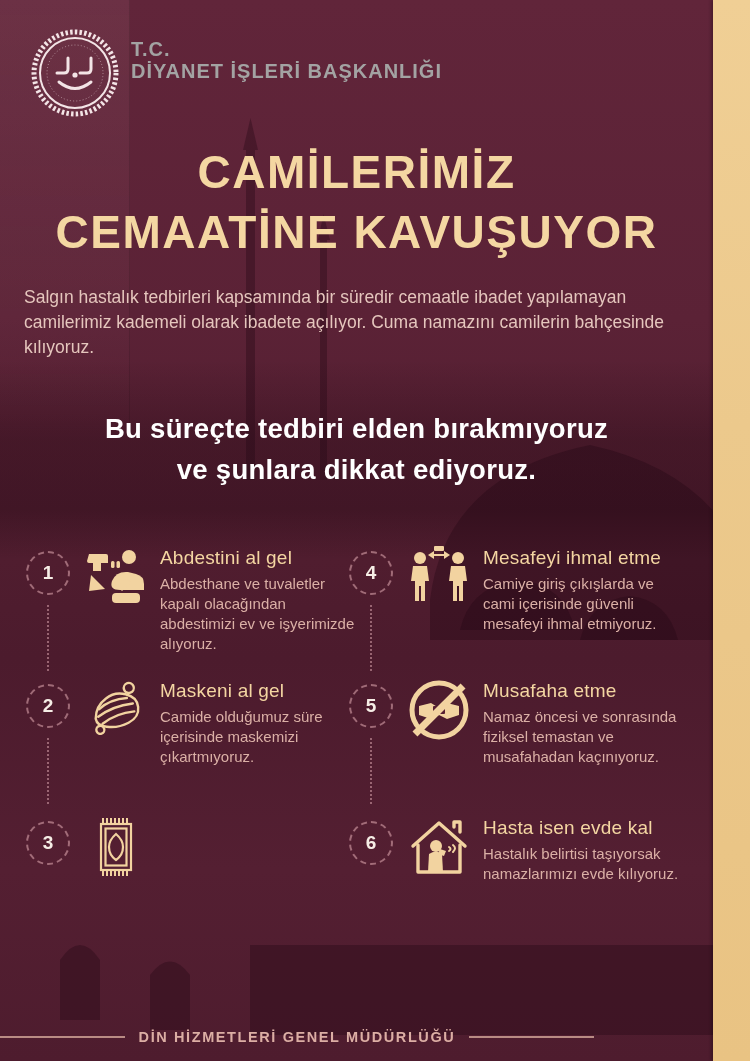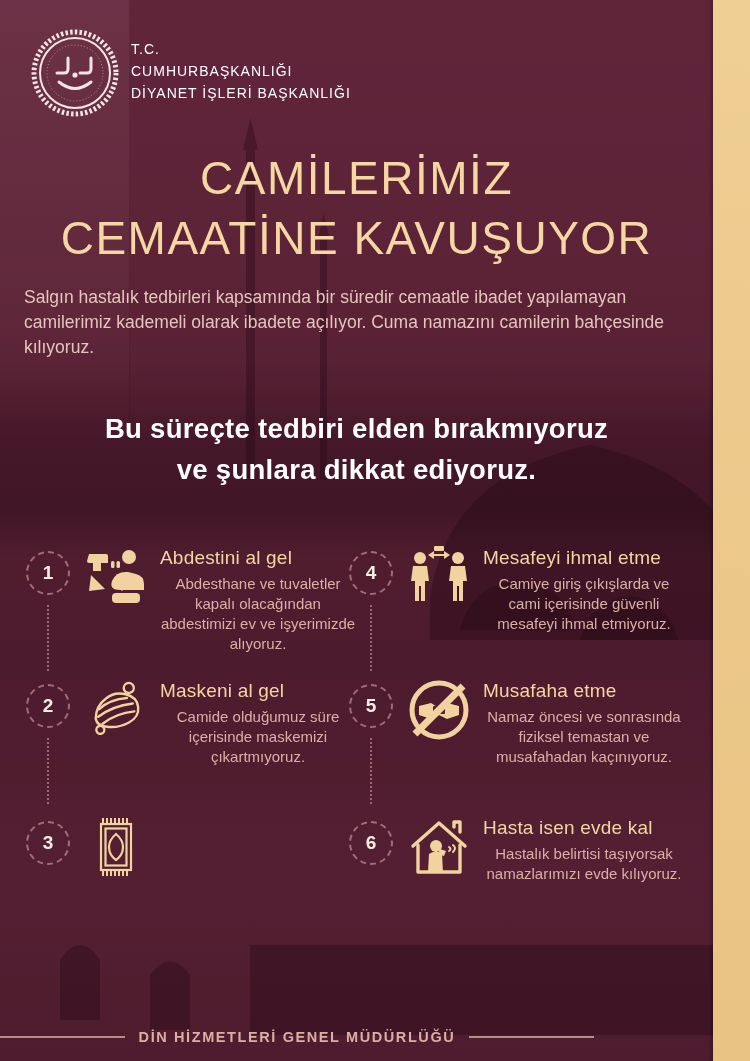--- a/index.html
+++ b/index.html
@@ -27,28 +27,28 @@
   }
   .gold-band {
     position:absolute; top:0; bottom:0; left:713px; width:37px;
     background:linear-gradient(180deg,#f0cf95,#ecc98c 40%,#e9c383);
     box-shadow:-2px 0 3px rgba(0,0,0,0.25);
   }
   
   .logo { position:absolute; left:30px; top:28px; width:90px; height:90px; }
   .agency {
     position:absolute; left:131px; top:38px;
-    color:#ffffff; font-size:14px; font-weight:400;
+    color:#a3a3a3; font-size:20px; font-weight:700;
     letter-spacing:1px; line-height:22px;
   }
   
   .title {
     position:absolute; left:0; right:37px; top:142px;
     text-align:center; color:#f4d7a2;
-    font-size:46px; font-weight:400; letter-spacing:1.5px; line-height:60px;margin-top:6px;
+    font-size:46px; font-weight:700; letter-spacing:1.5px; line-height:60px;
   }
   
   .intro {
     position:absolute; left:24px; right:60px; top:285px;
     text-align:left; color:#e5c6bd;
     font-size:17.5px; line-height:25px; font-weight:500;
   }
   
   .subtitle {
     position:absolute; left:0; right:37px; top:408px;
@@ -66,21 +66,21 @@
     display:flex; align-items:center; justify-content:center;
     color:#f6eee6; font-size:19px; font-weight:700;
   }
   .connector {
     position:absolute; left:21px; top:54px; height:66px;
     border-left:2px dotted rgba(228,173,181,0.5);
   }
   .item-icon { width:64px; height:64px; flex:0 0 64px; margin:0 12px 0 14px; }
   .item-text { padding-top:2px; }
   .item-title { color:#f4d6a2; font-size:19px; font-weight:400; margin-bottom:5px; letter-spacing:0.2px; }
-  .item-body  { color:#dbb0a6; font-size:15px; line-height:20px; font-weight:500;text-align:center; }
+  .item-body  { color:#dbb0a6; font-size:15px; line-height:20px; font-weight:500; }
   .col-left  .item-body { max-width:200px; }
   .col-right .item-body { max-width:236px; }
   
   .r1 { top:545px; } .r2 { top:678px; } .r3 { top:815px; }
   .col-left  { left:26px; }
   .col-right { left:349px; }
   
   .footer {
     position:absolute; left:0; top:1026px; width:594px; height:22px;
     display:flex; align-items:center;
@@ -120,21 +120,20 @@
   <g fill="none" stroke="#f3e4e6" stroke-width="3" stroke-linecap="round">
     <path d="M38,30 v11 q0,4 -4,4 h-7"></path>
     <path d="M61,30 v11 q0,4 -4,4 h-7"></path>
     <circle cx="45" cy="47" r="2.6" fill="#f3e4e6" stroke="none"></circle>
     <path d="M29,54 q16,13 32,0"></path>
   </g>
   <circle cx="45" cy="45" r="28" fill="none" stroke="rgba(243,228,230,0.5)" stroke-width="1" stroke-dasharray="1 2.2"></circle>
 </svg>
 <div class="agency">
   <div>T.C.</div>
-  <div>CUMHURBAŞKANLIĞI</div>
   <div>DİYANET İŞLERİ BAŞKANLIĞI</div>
 </div>
 
 <div class="title">
   <div>CAMİLERİMİZ</div>
   <div>CEMAATİNE KAVUŞUYOR</div>
 </div>
 
 <div class="intro">Salgın hastalık tedbirleri kapsamında bir süredir cemaatle ibadet yapılamayan camilerimiz kademeli olarak ibadete açılıyor. Cuma namazını camilerin bahçesinde kılıyoruz.</div>
 

